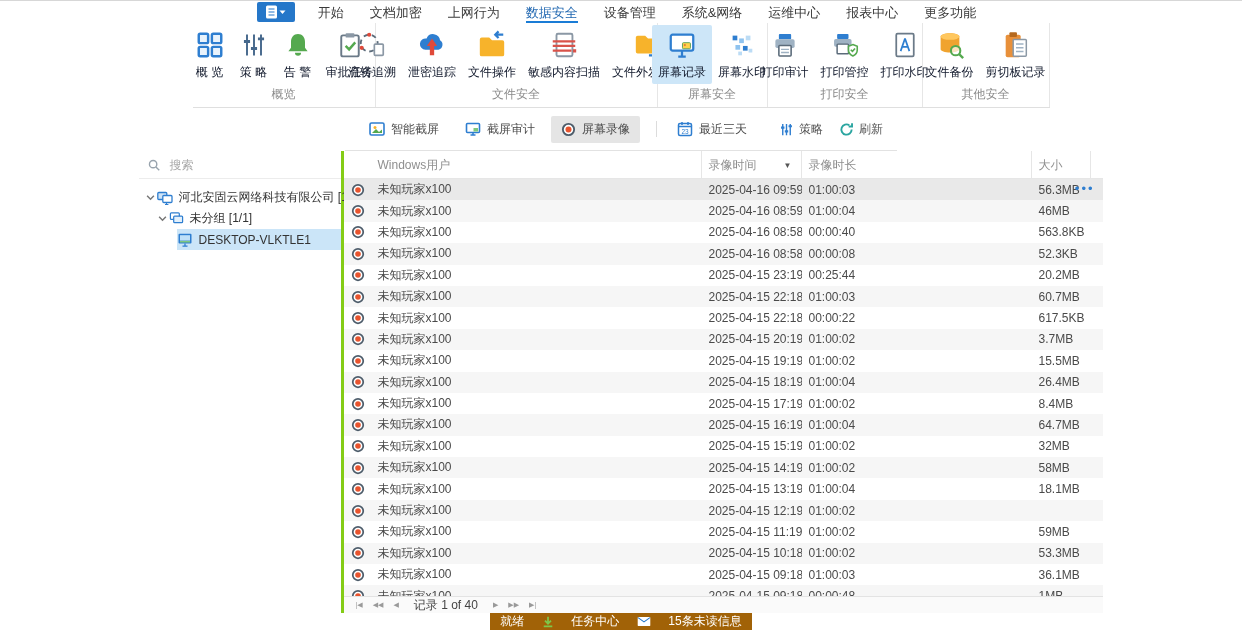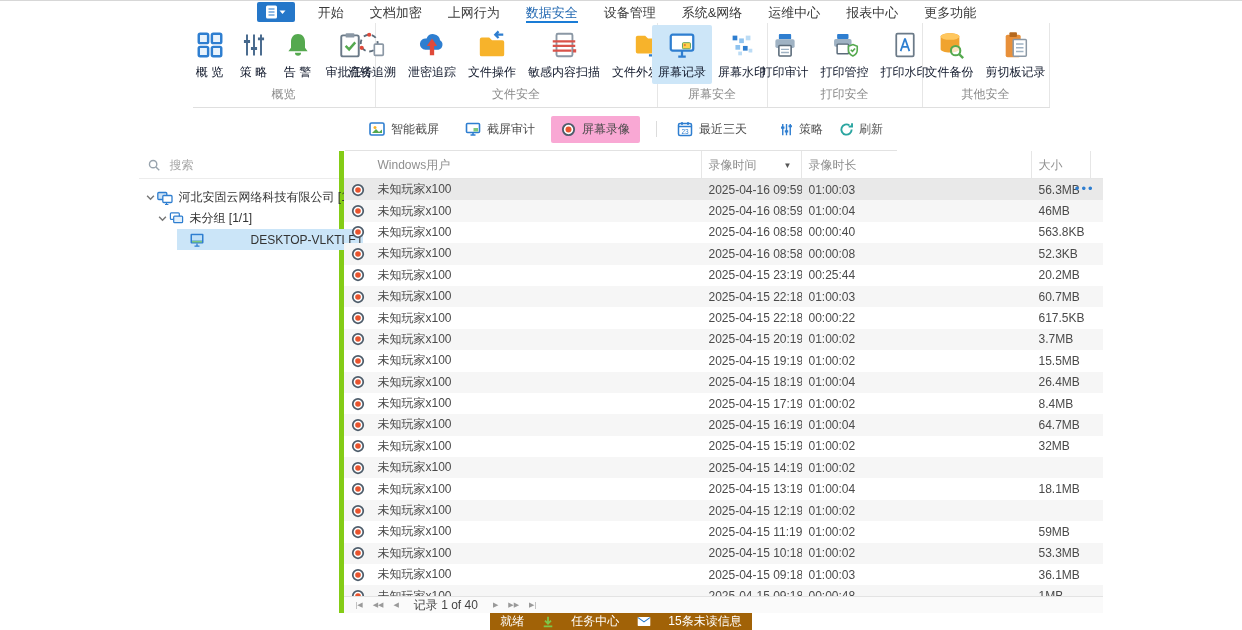--- a/index.html
+++ b/index.html
@@ -20,36 +20,36 @@
   .ritem{display:flex;flex-direction:column;align-items:center;padding:4px 6px 3px;cursor:pointer;border-radius:2px;}
   .ritem.selected{background:#cde6f8;}
   .ricon{width:32px;height:32px;display:flex;align-items:center;justify-content:center;}
   .rlabel{font-size:12px;color:#0f172a;margin-top:3px;white-space:nowrap;}
   .rglabel{text-align:center;font-size:12px;color:#8a8a8a;height:21px;line-height:17px;flex:none;}
   .rfill{flex:1;}
 
   
   .toolbar{height:43px;background:#fff;border-bottom:1px solid #e2e2e2;display:flex;align-items:center;padding:0 14px;flex:none;}
   .vtab{display:flex;align-items:center;gap:6px;font-size:12px;color:#4a4a4a;padding:5px 10px;margin-right:6px;cursor:pointer;border-radius:2px;white-space:nowrap;}
-  .vtab.selected{background:#f9a8d4;}
+  .vtab.selected{background:#e5e5e5;}
   .tsep{width:1px;height:16px;background:#dcdcdc;margin:0 10px;}
   .tspacer{flex:1;}
   .taction{display:flex;align-items:center;gap:5px;font-size:12px;color:#555;margin-left:16px;cursor:pointer;white-space:nowrap;}
 
   
   .main{flex:1;display:flex;min-height:0;}
-  .sidebar{width:205px;flex:none;border-right:5px solid #84cc16;display:flex;flex-direction:column;background:#fff;}
+  .sidebar{width:205px;flex:none;border-right:3px solid #84cc16;display:flex;flex-direction:column;background:#fff;}
   .search{height:28px;border-bottom:1px solid #ececec;display:flex;align-items:center;padding:0 8px;gap:6px;flex:none;}
   .search input{border:none;outline:none;font-size:12px;color:#444;width:150px;}
   .search input::placeholder{color:#a8a8a8;}
   .tree{padding-top:8px;font-size:12px;color:#333;}
   .tnode{height:21px;display:flex;align-items:center;cursor:pointer;white-space:nowrap;}
   .tnode .caret{width:14px;display:flex;justify-content:center;flex:none;}
   .tnode .nlabel{margin-left:5px;}
-  .node-inner{display:flex;align-items:center;flex:1;height:21px;padding-left:12px;gap:40px;}
+  .node-inner{display:flex;align-items:center;flex:1;height:21px;padding-left:0;}
   .tnode.selected .node-inner{background:#cbe5f8;}
 
   
   .content{flex:1;display:flex;flex-direction:column;min-width:0;}
   .tgrid{display:grid;grid-template-columns:27px 331px 100px 230px 1fr;align-items:center;}
   .thead{height:28px;border-bottom:1px solid #e6e6e6;font-size:12px;color:#8f8f8f;flex:none;padding-right:12px;}
   .thead .hc{height:28px;display:flex;align-items:center;padding:0 6px;border-right:1px solid #e6e6e6;cursor:pointer;}
   .thead .hc.first{border-right:none;}
   .sortarrow{margin-left:auto;font-size:8px;color:#555;padding-right:4px;}
   .tbody{flex:1;overflow:hidden;position:relative;}
@@ -607,20 +607,21 @@
           <div class="trow tgrid">
           <div class="tc icel">
             <svg width="14" height="14" viewBox="0 0 16 16">
                 <circle cx="8" cy="8" r="6" fill="#fff" stroke="#4e5d6b" stroke-width="2"></circle>
                 <circle cx="8" cy="8" r="3.2" fill="#e8542e"></circle>
               </svg>
           </div>
           <div class="tc">未知玩家x100</div>
           <div class="tc">2025-04-15 14:19:11</div>
           <div class="tc">01:00:02</div>
+          <div class="tc">58MB</div>
 
         </div>
           <div class="trow tgrid">
           <div class="tc icel">
             <svg width="14" height="14" viewBox="0 0 16 16">
                 <circle cx="8" cy="8" r="6" fill="#fff" stroke="#4e5d6b" stroke-width="2"></circle>
                 <circle cx="8" cy="8" r="3.2" fill="#e8542e"></circle>
               </svg>
           </div>
           <div class="tc">未知玩家x100</div>

